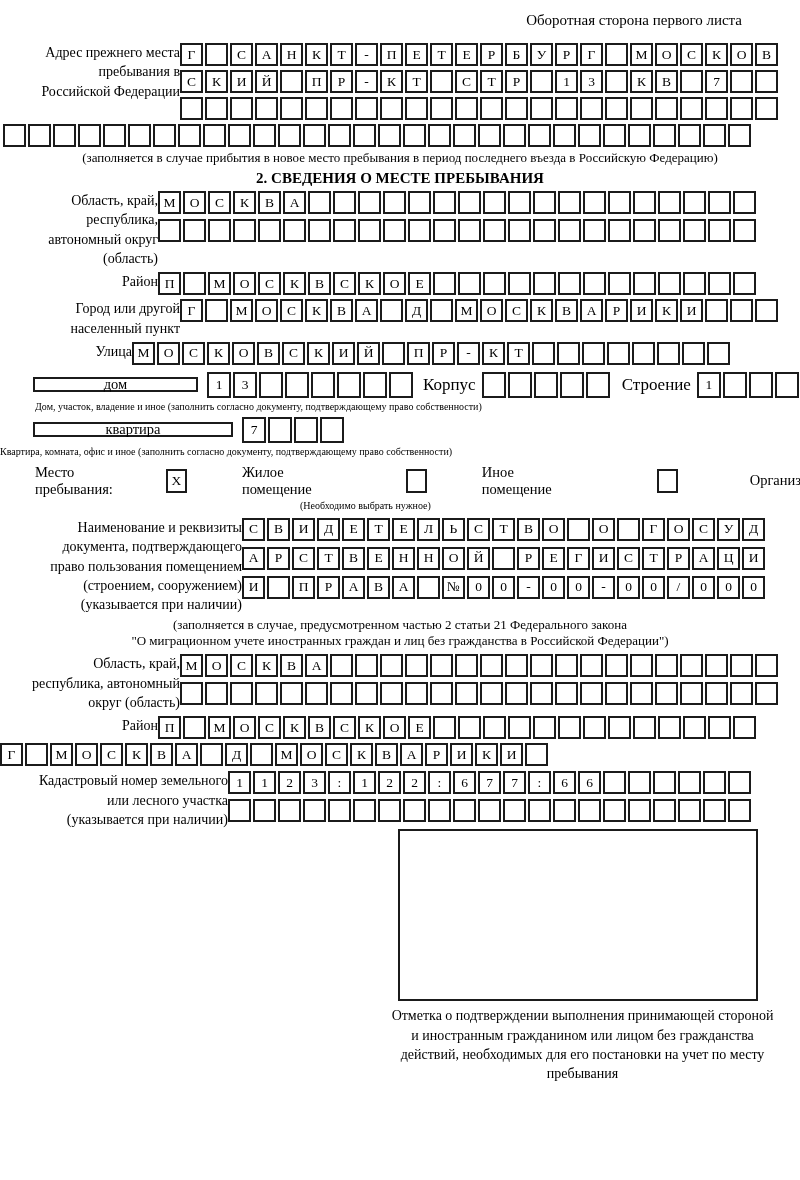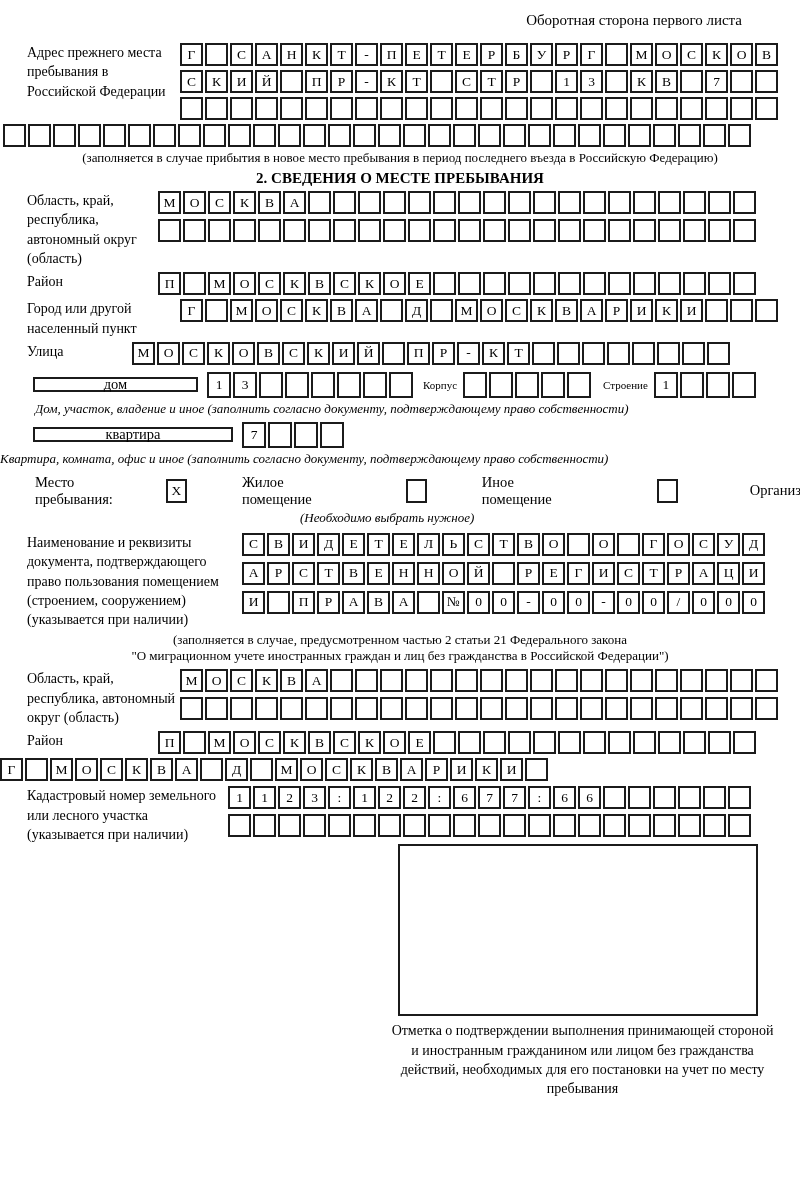--- a/index.html
+++ b/index.html
@@ -21,20 +21,21 @@
     padding-right: 58px;
     font-size: 15px;
   }
   
   .frow { display: flex; align-items: flex-start; }
   .lbl {
     flex: none;
     padding-left: 27px;
     font-size: 14px;
     line-height: 1.38;
+    text-align: right;
   }
   .gstack { display: flex; flex-direction: column; gap: 4px; }
   .grid { display: flex; gap: 2px; }
   .cell {
     flex: none;
     width: 23px; height: 23px;
     border: 2px solid #1b1b1b;
     display: flex; align-items: center; justify-content: center;
     font-size: 13.5px;
     background: #fff;
@@ -44,22 +45,22 @@
   .valuebox {
     flex: none;
     border: 2px solid #1b1b1b;
     height: 15px;
     display: flex; align-items: center; justify-content: center;
     font-size: 14.5px;
     background: #fff;
   }
   .dom-row, .kv-row { display: flex; align-items: center; margin-left: 33px; }
   .dom-row .grid .cell, .kv-row .grid .cell { height: 26px; width: 24px; }
-  .inline-lbl { font-size: 11px; flex: none; text-align: right; }
-  .small-note { font-size: 13px; font-style: italic; }
+  .inline-lbl { font-size: 17px; flex: none; text-align: right; }
+  .small-note { font-size: 10px; }
   .mesto-row { display: flex; align-items: center; padding-left: 35px; font-size: 14.5px; gap: 42px; }
   .mesto-row .grid .cell { width: 21px; height: 24px; }
   .stamp-box {
     margin-left: 398px;
     width: 360px; height: 172px;
     border: 2px solid #1b1b1b;
     background: #fff;
   }
   .stamp-caption {
     margin-left: 390px;

